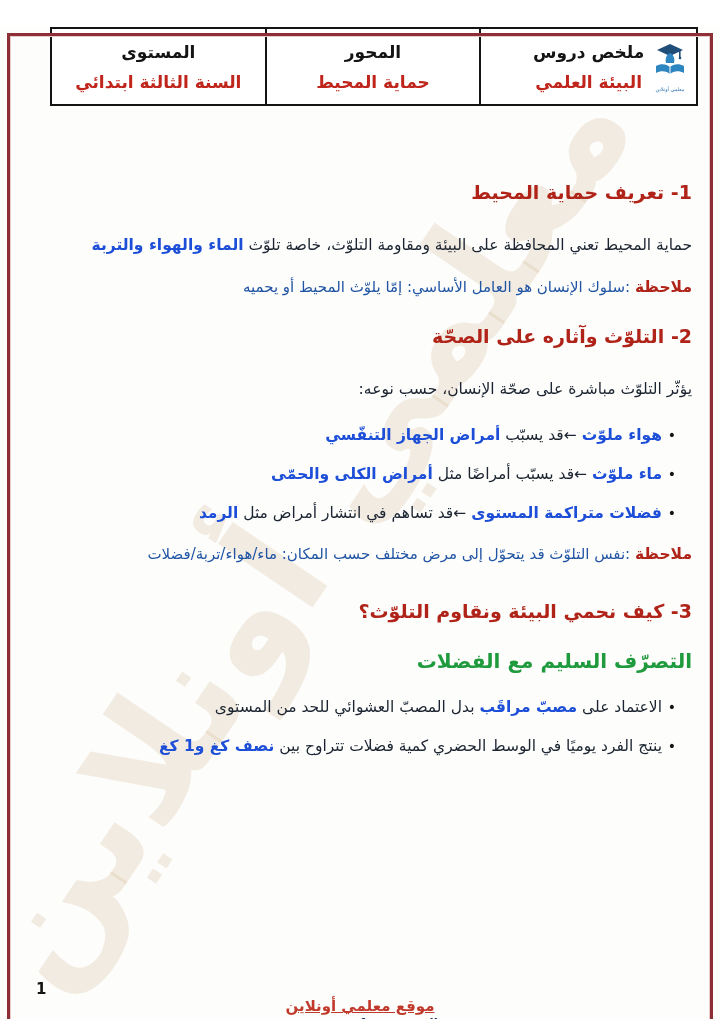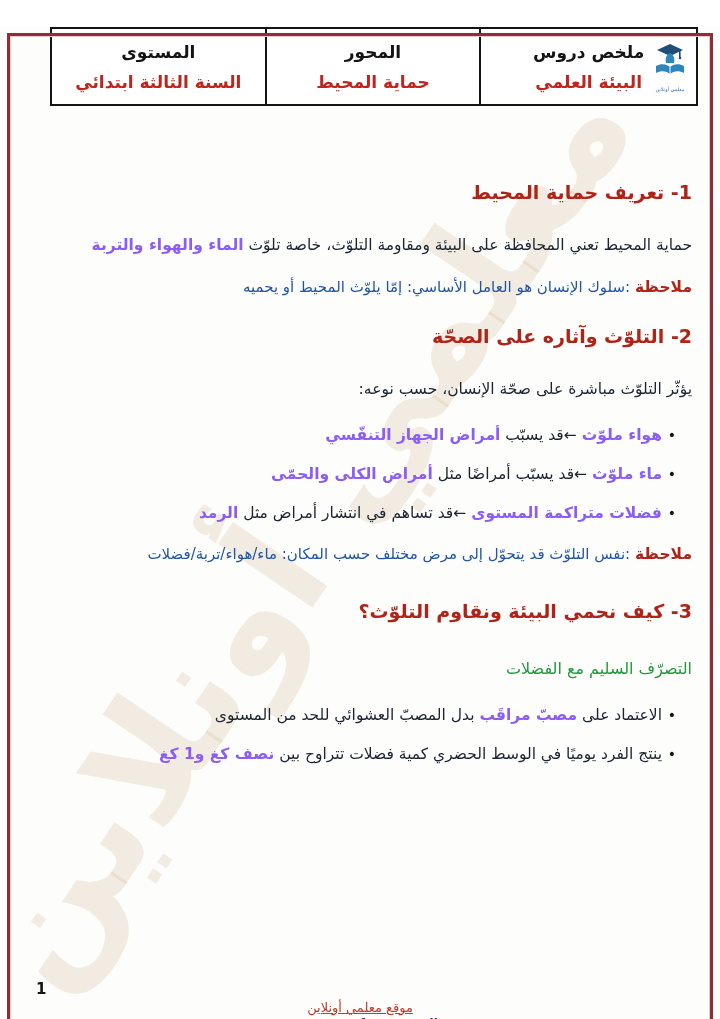--- a/index.html
+++ b/index.html
@@ -32,34 +32,34 @@
   .logo .cap-txt { display:block; font-size:5px; color:#2e75b6; line-height:6px; }
 
   
   .content { direction:rtl; text-align:right; padding:0 28px 0 34px; color:#1b2430;
              font-size:15.5px; }
   .sec-title { color:#b02318; font-weight:bold; font-size:19px; line-height:30px;text-align:right; }
   .t1 { margin-top:71px; }
   .t2 { margin-top:20px; }
   .t3 { margin-top:28px; }
   .para { margin-top:25px; line-height:27px; }
-  .para b, .blt b { font-weight:bold; color:#8b5cf6; }
+  .para b, .blt b { font-weight:bold; color:#1d4ed8; }
   .note { margin-top:15px; font-size:15px; line-height:27px; color:#2155a4; }
   .note .nlabel { color:#b02318; font-weight:bold; font-size:15.5px;margin-top:8px; }
-  .green-sub { margin-top:29px; color:#1f9a3d; font-weight:normal; font-size:16px; line-height:28px; }
+  .green-sub { margin-top:21px; color:#1f9a3d; font-weight:bold; font-size:20px; line-height:28px; }
   ul.blist { list-style:none; margin-top:19px; padding-right:16px; }
   ul.blist li { line-height:26px; margin-bottom:13px; padding-right:14px; position:relative; }
   ul.blist li::before { content:"•"; position:absolute; right:0; top:0; color:#141414;
                         font-size:14px; }
 
   
   .pagenum { position:absolute; left:36px; bottom:48px; font-size:15px; font-weight:bold;
              color:#141414; z-index:2; }
   .footer { position:absolute; left:0; right:0; bottom:15px; text-align:center; z-index:2; }
-  .footer .site { display:block; font-size:13px; font-weight:normal; color:#c0392b;
+  .footer .site { display:block; font-size:15px; font-weight:bold; color:#c0392b;
                   text-decoration:underline; }
   .footer .url { display:block; margin-top:2px; font-size:12px; font-weight:bold;
                  color:#1f3864; text-decoration:underline; }
 </style>
 </head>
 <body>
 
 <div class="page">
 
   <div class="watermark">معلمي أونلاين</div>

